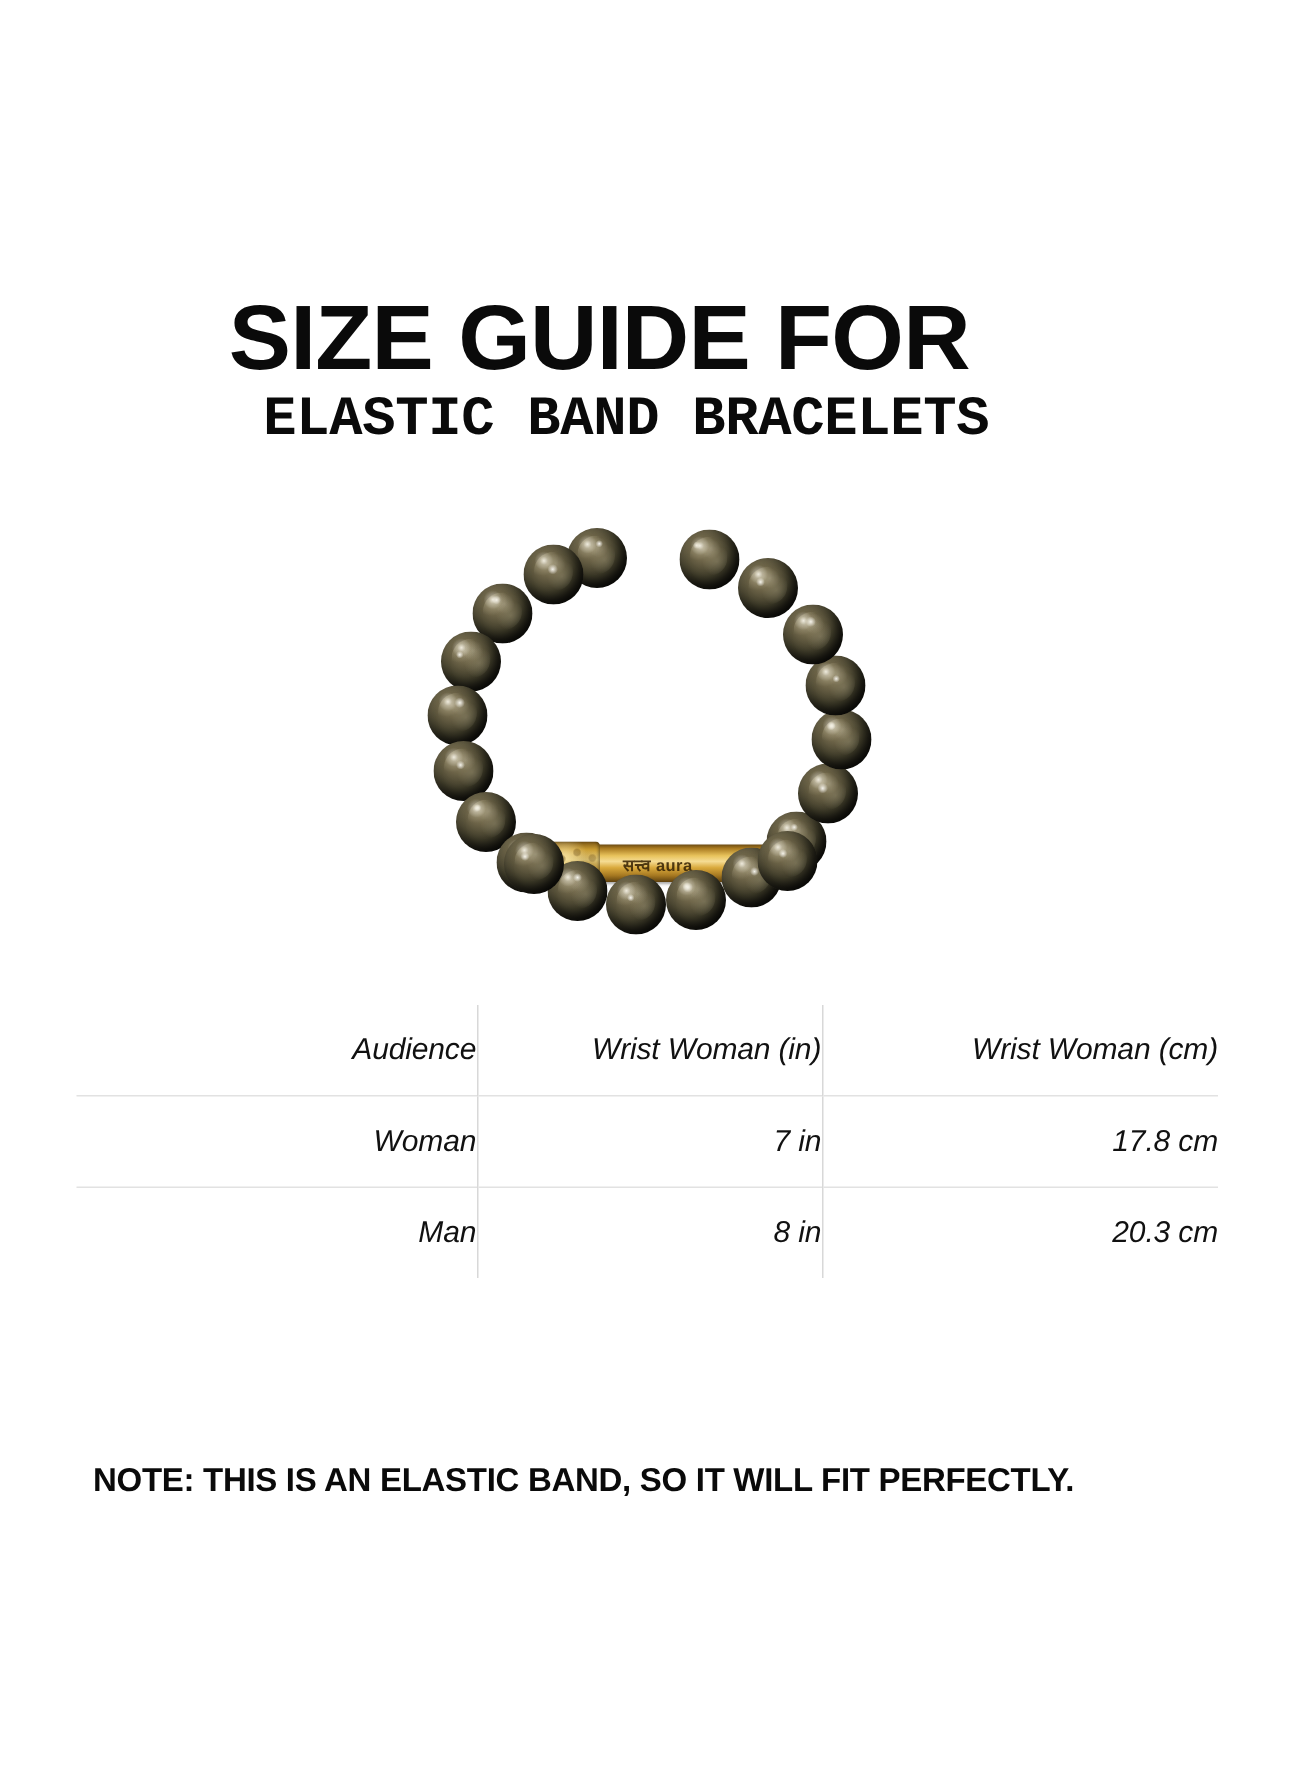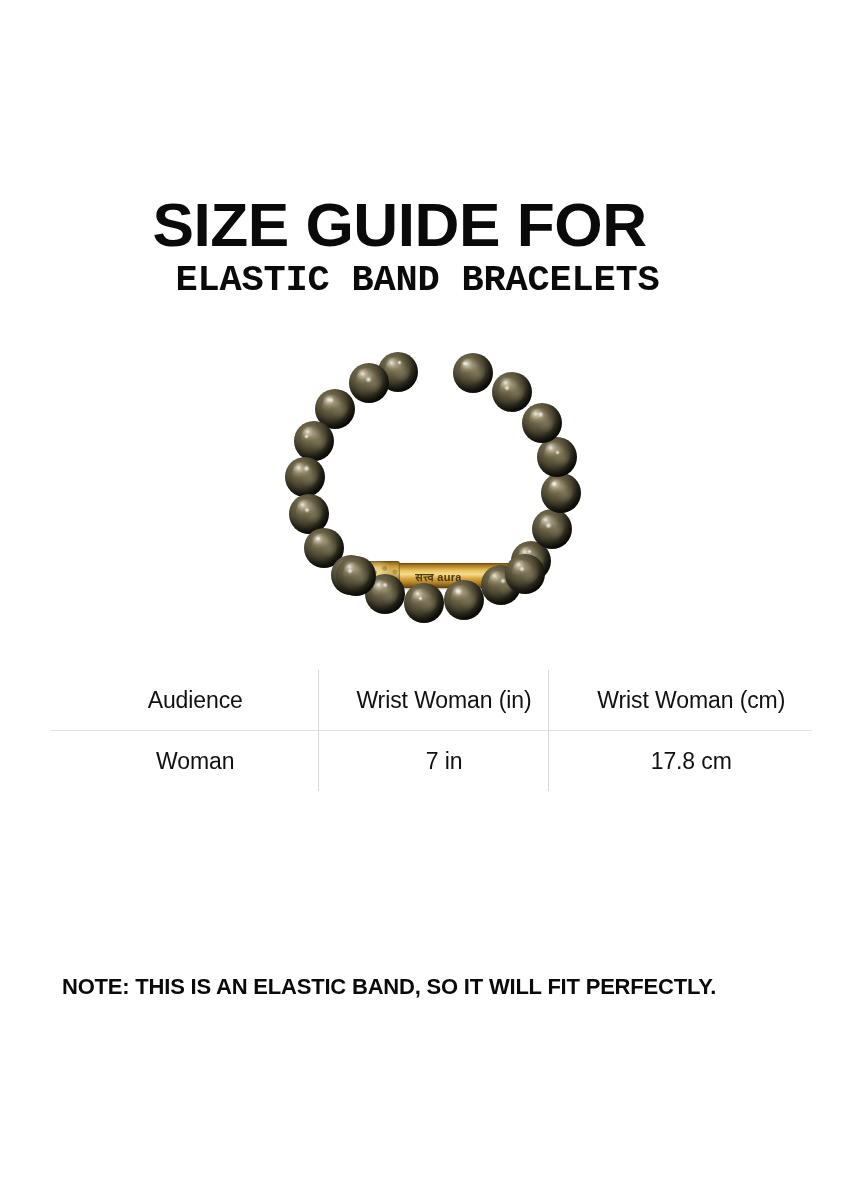--- a/index.html
+++ b/index.html
@@ -145,30 +145,31 @@
   
   .size-table {
     position: absolute;
     left: 51px;
     top: 670px;
     width: 761px;
     border-collapse: collapse;
     table-layout: fixed;
   }
   .size-table td, .size-table th {
-    text-align: center;
+    text-align: right;
     vertical-align: middle;
     font-family: "Liberation Sans", sans-serif;
     font-weight: 400;
-    font-size: 23px;
+    font-size: 20px;
     color: #111111;
     letter-spacing: -0.1px;
     padding: 0 0 0 22px;
     height: 60px;
     background: transparent;
+    font-style: italic;
   }
   .size-table th {
     font-weight: 400;
   }
   .size-table col.c1 { width: 267px; }
   .size-table col.c2 { width: 230px; }
   .size-table col.c3 { width: 264px; }
 
   .size-table tbody tr td,
   .size-table thead tr th {
@@ -287,16 +288,21 @@
       <th>Wrist Woman (in)</th>
       <th>Wrist Woman (cm)</th>
     </tr>
   </thead>
   <tbody>
     <tr>
       <td>Woman</td>
       <td>7 in</td>
       <td>17.8 cm</td>
     </tr>
+    <tr>
+      <td>Man</td>
+      <td>8 in</td>
+      <td>20.3 cm</td>
+    </tr>
   </tbody>
 </table>
 
 <div class="note">NOTE: THIS IS AN ELASTIC BAND, SO IT WILL FIT PERFECTLY.</div>
 
 </body></html>

